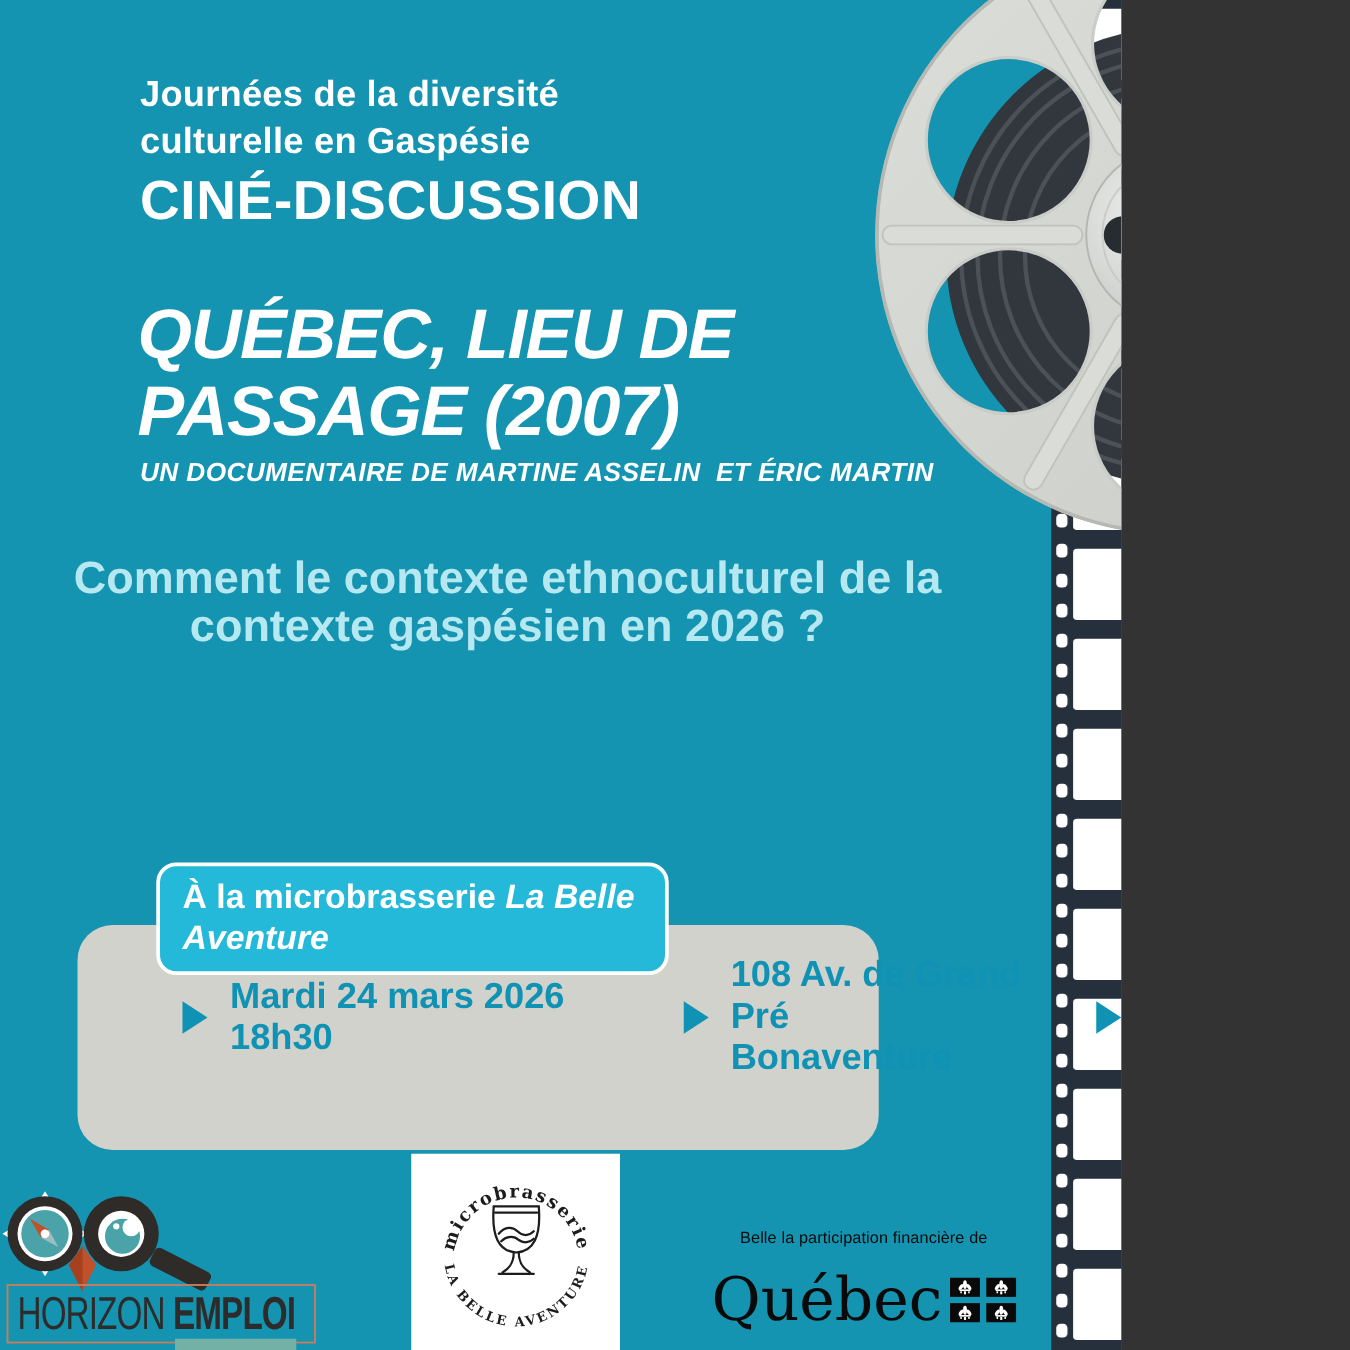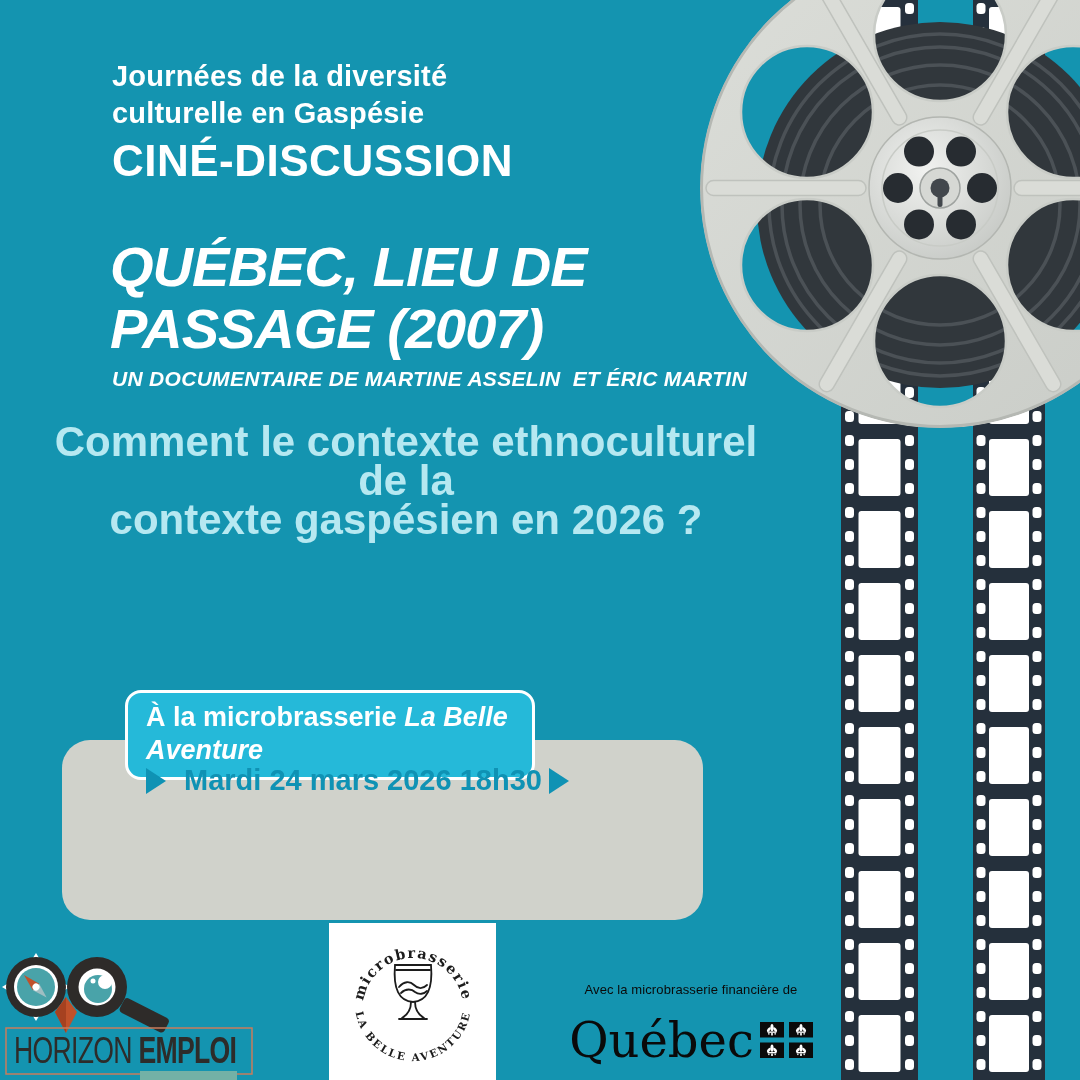--- a/index.html
+++ b/index.html
@@ -1,35 +1,35 @@
 <!DOCTYPE html>
 <html style="--bg: #1494b0; --badge: #25b9d9; --pale: #b6e8f1; --teal-text: #0f92b4; --box-gray: #d0d2cb; --seafoam: #73b1a6; --strip-dark: #25303c; --film: #31373c; --reel-light: #d6d8d4; --orange: #c1512a; --ink: #2e2b29; --eye-teal: #49a3a9;"><head>
 <meta charset="utf-8">
 <style>
   html,body{margin:0;padding:0;background:#333;}
   .poster{
-    position:relative;width:1080px;height:1080px;overflow:hidden;
+    position:relative;width:897px;height:1080px;overflow:hidden;
     background:var(--bg,#1494b0);
     font-family:"Liberation Sans",sans-serif;
     text-decoration:underline;
     -webkit-font-smoothing:antialiased;
   }
   .abs{position:absolute;}
   
   .bg-art{position:absolute;left:0;top:0;z-index:0;}
   .f-strip{fill:var(--strip-dark,#25303c);}
   .f-film{fill:var(--film,#31373c);}
   
   .layer{z-index:2;}
   .eyebrow{left:112px;top:58px;color:#fff;font-size:29px;line-height:37px;font-weight:600;letter-spacing:.2px;}
   .event-type{left:112px;top:136px;color:#ffffff;font-size:44px;font-weight:800;letter-spacing:.5px;}
   .film-title{left:110px;top:236px;color:#fff;font-size:56px;line-height:62px;font-weight:800;font-style:italic;letter-spacing:-1px;}
   .film-credit{left:112px;top:367px;color:#fff;font-size:21px;font-weight:700;font-style:italic;letter-spacing:.3px;white-space:pre;}
-  .question{left:41px;top:422px;width:730px;text-align:center;color:var(--pale,#b6e8f1);
-    font-size:42px;line-height:39px;font-weight:600;}
+  .question{left:41px;top:442px;width:730px;text-align:center;color:var(--pale,#b6e8f1);
+    font-size:36px;line-height:39px;font-weight:600;}
   .description{left:112px;top:588px;color:#fff;font-size:28px;line-height:35px;font-weight:600;}
   
   .details-box{left:62px;top:740px;width:641px;height:180px;background:var(--box-gray,#d0d2cb);
     border-radius:28px;z-index:1;}
   .venue-badge{left:125px;top:690px;width:410px;box-sizing:border-box;z-index:2;
     background:var(--badge,#25b9d9);border:3px solid #fff;border-radius:16px;
     padding:8px 20px 10px 18px;color:#fff;font-size:27px;line-height:33px;font-weight:700;}
   .venue-name{font-style:italic;}
   .bullets{left:146px;top:764px;z-index:2;display:flex;flex-direction:row;gap:7px;}
   .bullet-row{display:flex;align-items:center;gap:18px;}
@@ -167,20 +167,27 @@
   <div class="abs details-box"></div>
   <div class="abs venue-badge"><span>À la microbrasserie </span><span class="venue-name">La Belle Aventure</span></div>
 
   <div class="abs bullets">
     <div class="bullet-row">
       <div class="tri"></div>
       <div class="bullet-text">Mardi 24 mars 2026 18h30</div>
     </div>
     <div class="bullet-row">
       <div class="tri"></div>
+      <div class="bullet-text">
+        <div>108 Av. de Grand Pré</div>
+        <div>Bonaventure</div>
+      </div>
+    </div>
+    <div class="bullet-row">
+      <div class="tri"></div>
     </div>
   </div>
 
   <svg class="abs horizon" width="300" height="140" viewBox="0 0 300 140">
     <g>
       <g fill="#fff">
         <polygon points="36,13 28,26 44,26"></polygon>
         <polygon points="36,81 28,68 44,68"></polygon>
         <polygon points="2,47 15,39 15,55"></polygon>
         <polygon points="70,47 57,39 57,55"></polygon>
@@ -231,21 +238,21 @@
         <path d="M 70,64 C 75,58 81,58 85,62 C 89,66 94,66 98,62"></path>
         <path d="M 72,70 C 77,65 83,66 86,69 C 90,72 95,71 98,68"></path>
         <path d="M 82,79 C 82,88 78,92 73,95"></path>
         <path d="M 86,79 C 86,88 90,92 95,95"></path>
         <path d="M 70,96 L 98,96"></path>
       </g>
     </svg>
   </div>
 
   <div class="abs quebec-block">
-    <div class="quebec-caption">Avec la microbrasserie financière de</div>
+    <div class="quebec-caption">Belle la participation financière de</div>
     <div class="quebec-row">
       <div class="quebec-wordmark">Québec</div>
       <svg class="quebec-flag" width="53" height="36" viewBox="0 0 53 36">
         <defs>
           <g id="fdl" fill="#fff">
             <ellipse cx="0" cy="-2.2" rx="1.5" ry="3.4"></ellipse>
             <ellipse cx="-3" cy="-0.4" rx="1.3" ry="2.6" transform="rotate(35 -3 -0.4)"></ellipse>
             <ellipse cx="3" cy="-0.4" rx="1.3" ry="2.6" transform="rotate(-35 3 -0.4)"></ellipse>
             <rect x="-4.2" y="1.4" width="8.4" height="1.3"></rect>
             <rect x="-0.8" y="2.9" width="1.6" height="2.3"></rect>

